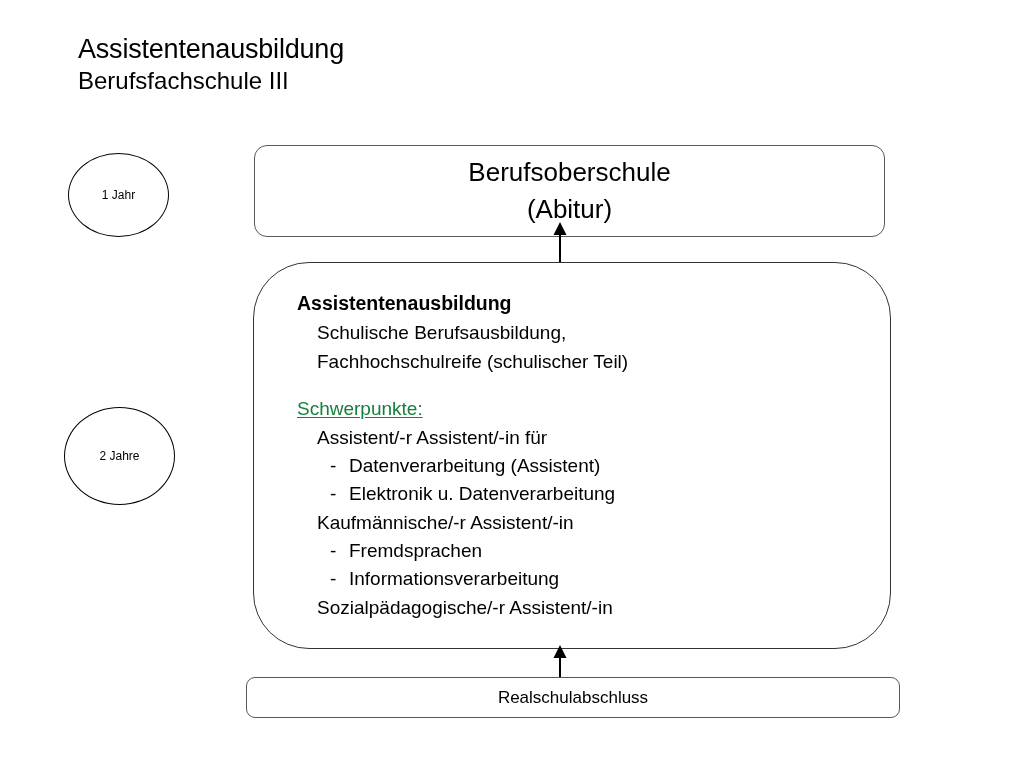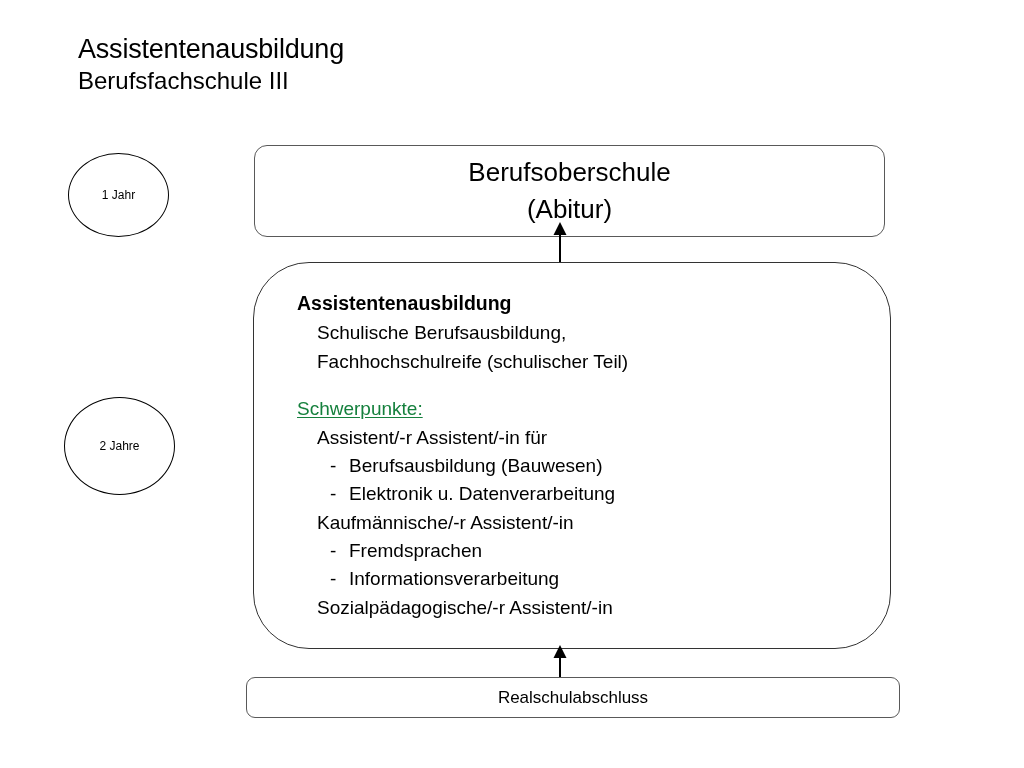--- a/index.html
+++ b/index.html
@@ -68,21 +68,21 @@
     white-space: nowrap;
   }
   #circle-one-year {
     left: 68px;
     top: 153px;
     width: 101px;
     height: 84px;
   }
   #circle-two-years {
     left: 64px;
-    top: 397px;
+    top: 407px;
     width: 111px;
     height: 98px;
     text-align: right;
   }
 
   
   .rbox {
     position: absolute;
     box-sizing: border-box;
     background: #ffffff;
@@ -221,21 +221,21 @@
     <div class="ab-line">Schulische Berufsausbildung,</div>
     <div class="ab-line">Fachhochschulreife (schulischer Teil)</div>
 
     <div class="ab-gap"></div>
 
     <div>
       <span class="ab-underline">Schwerpunkte:</span>
     </div>
 
     <div class="ab-line">Assistent/-r Assistent/-in für</div>
-    <div class="ab-bullet"><span class="dash">-</span><span>Berufsausbildung (Bauwesen)</span></div>
+    <div class="ab-bullet"><span class="dash">-</span><span>Datenverarbeitung (Assistent)</span></div>
     <div class="ab-bullet"><span class="dash">-</span><span>Elektronik u. Datenverarbeitung</span></div>
 
     <div class="ab-line">Kaufmännische/-r Assistent/-in</div>
     <div class="ab-bullet"><span class="dash">-</span><span>Fremdsprachen</span></div>
     <div class="ab-bullet"><span class="dash">-</span><span>Informationsverarbeitung</span></div>
 
     <div class="ab-line">Sozialpädagogische/-r Assistent/-in</div>
   </div>
 
   <svg class="arrow-svg" id="arrow-lower" viewBox="0 0 30 46">

